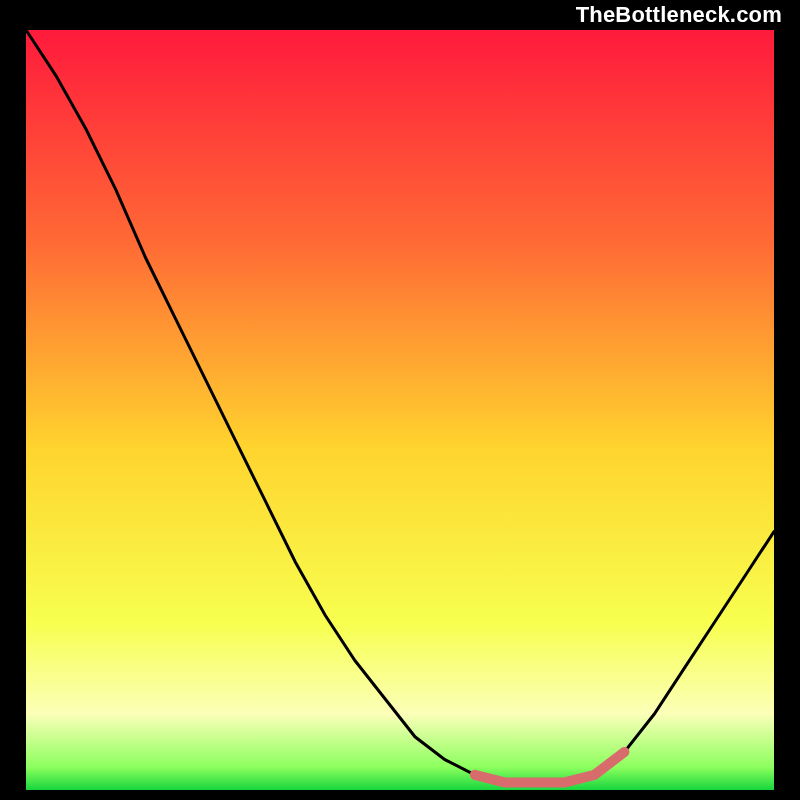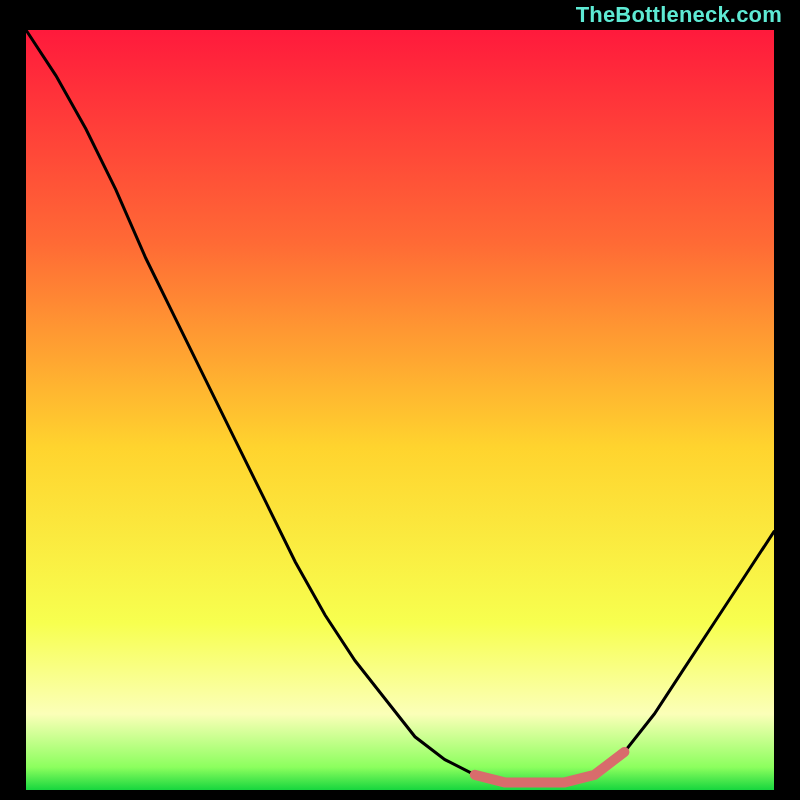--- a/index.html
+++ b/index.html
@@ -13,21 +13,21 @@
   }
   .wrap {
     position: relative;
     width: 800px;
     height: 800px;
   }
   .watermark {
     position: absolute;
     top: 2px;
     right: 18px;
-    color: #5eead4;
+    color: #ffffff;
     font-size: 22px;
     font-weight: 600;
     letter-spacing: 0.2px;
   }
   svg {
     display: block;
   }
 </style>
 </head>
 <body>

